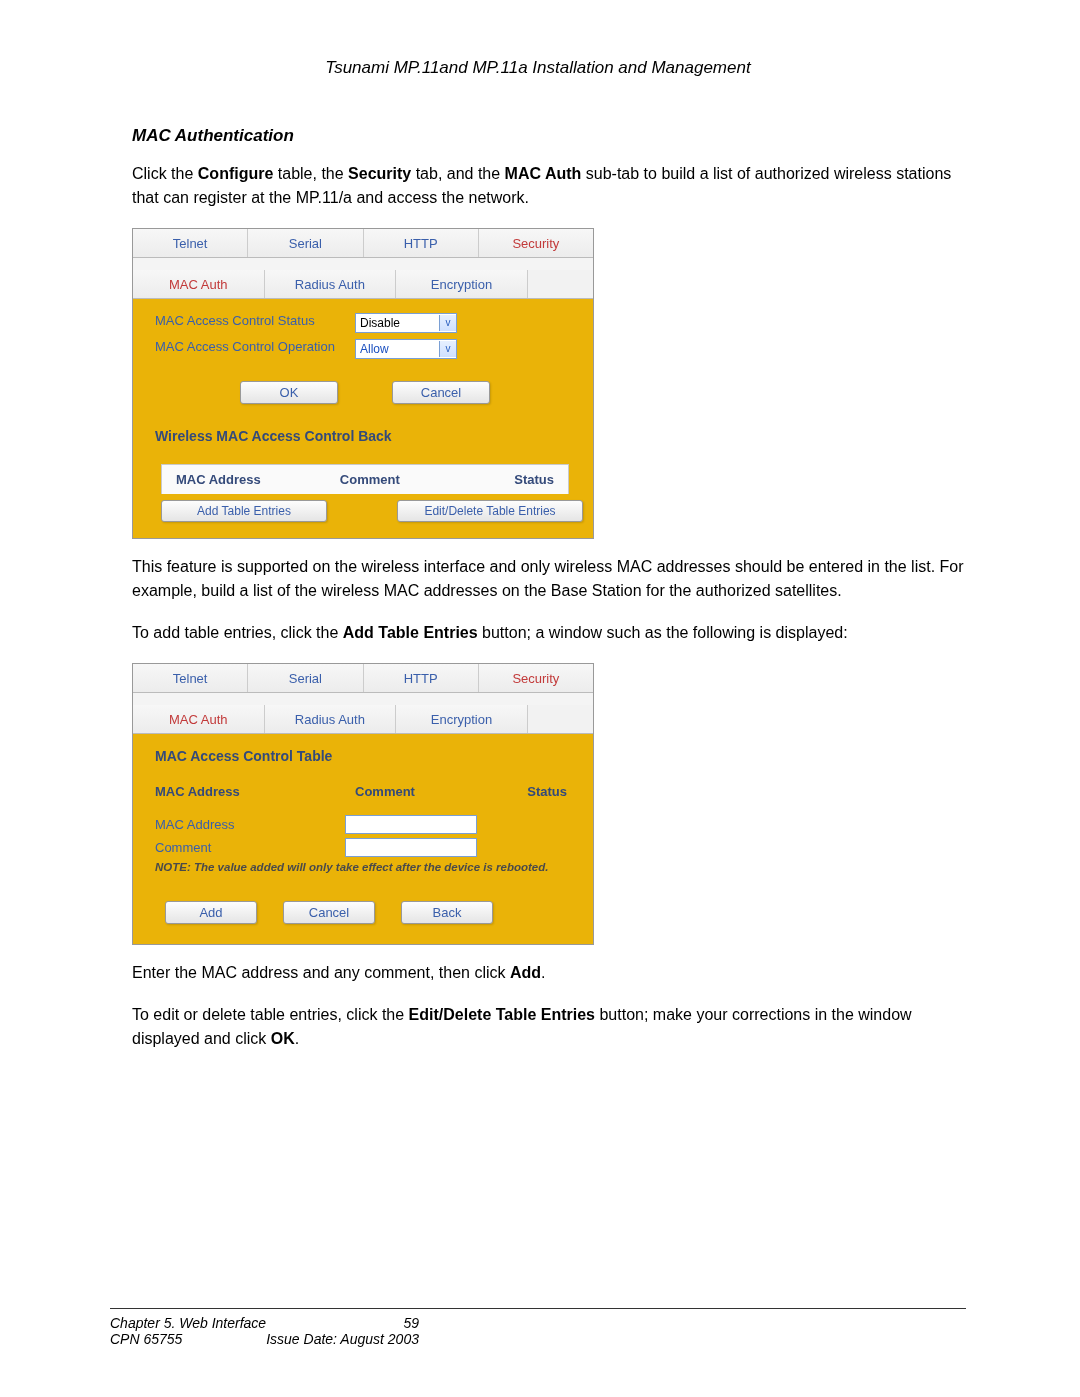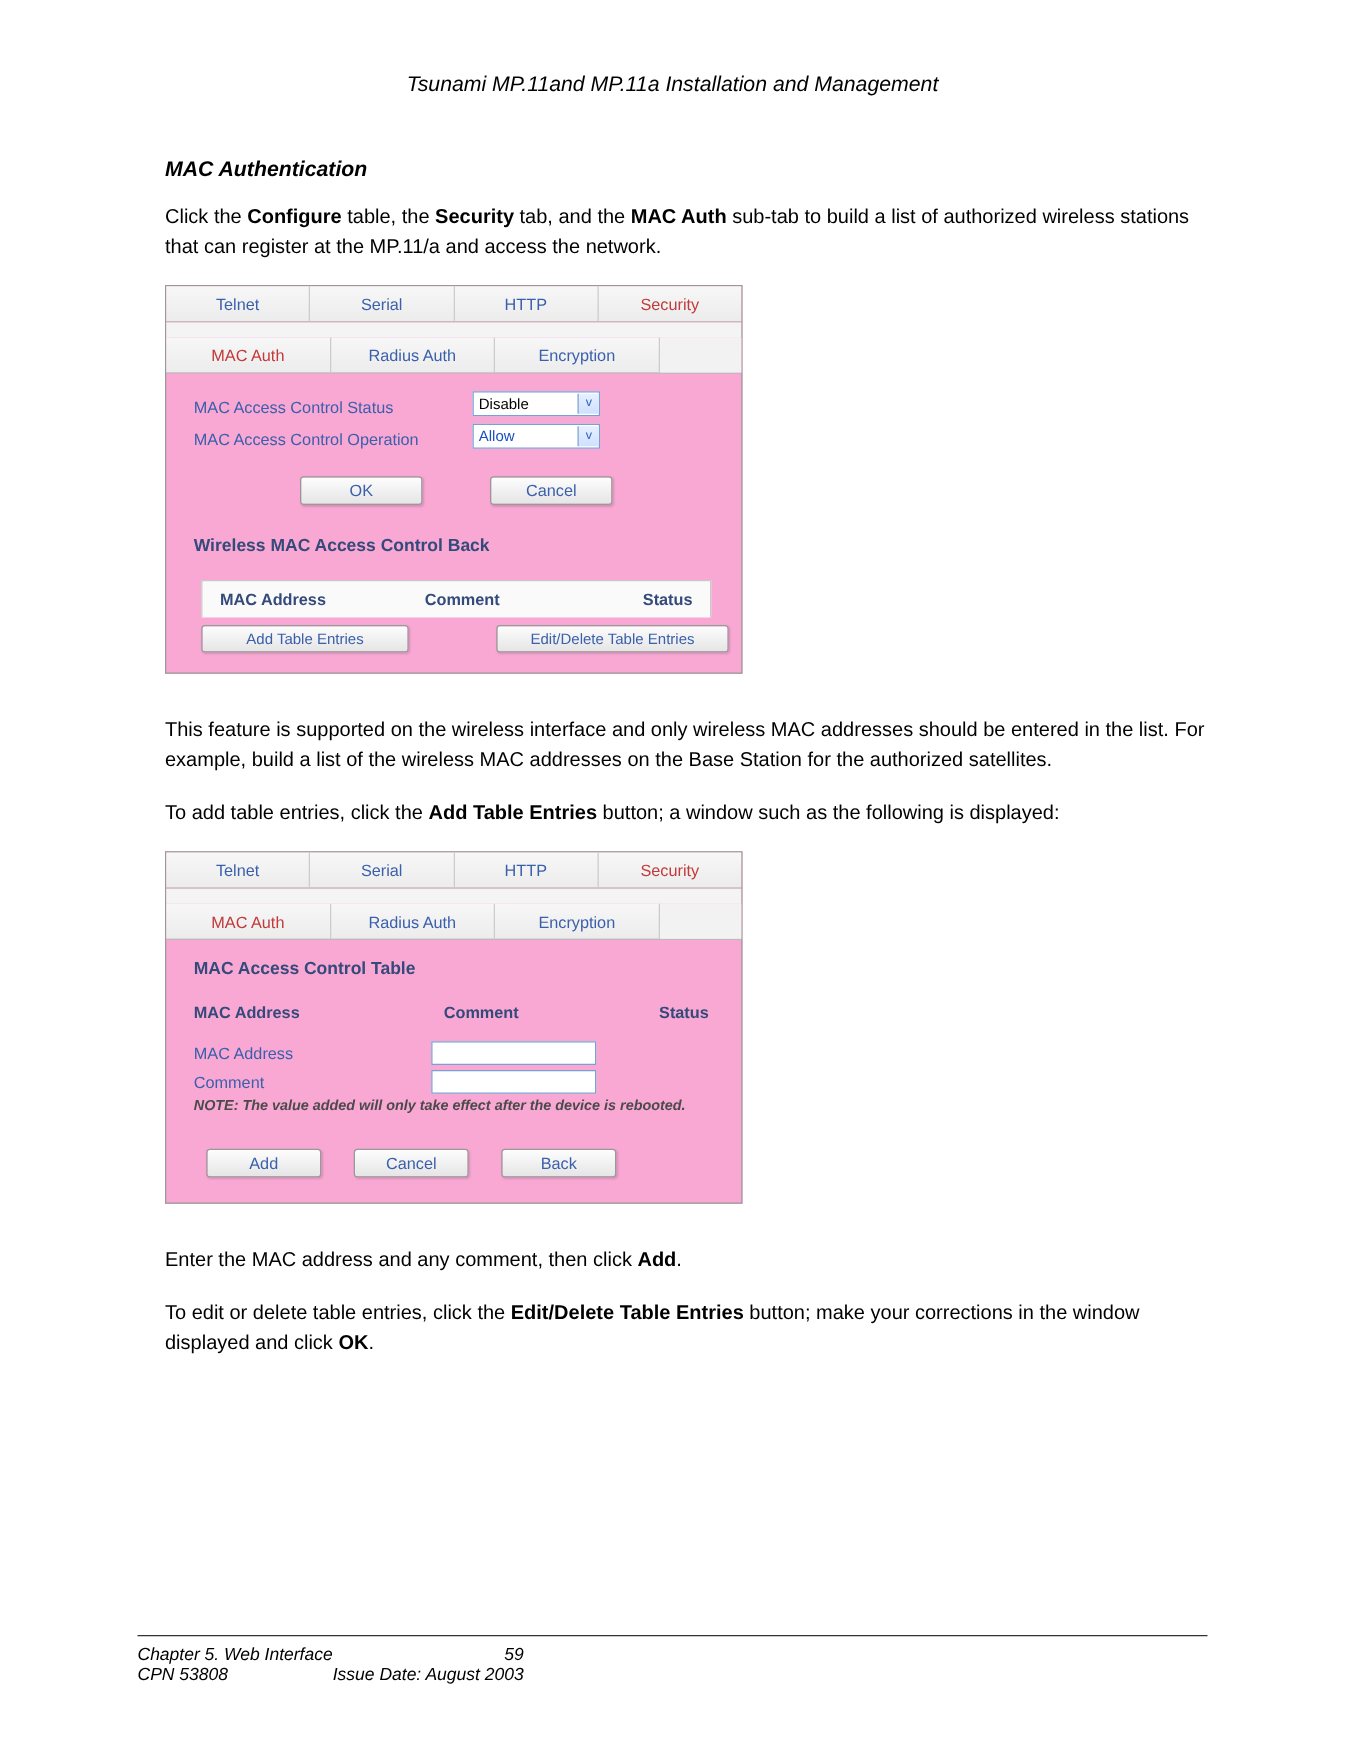--- a/index.html
+++ b/index.html
@@ -36,24 +36,24 @@
   }
   .body-text {
     font-size: 16px;
     line-height: 1.5;
     margin-left: 22px;
     margin-bottom: 18px;
   }
   .body-text .b { font-weight: bold; }
   .screenshot {
     margin-left: 22px;
-    margin-bottom: 34px;
+    margin-bottom: 16px;
     width: 460px;
     border: 1px solid #999;
-    background: #f9a8d4;
+    background: #eab308;
     font-size: 13px;
   }
   .top-tabs, .sub-tabs {
     display: flex;
     background: linear-gradient(#f7f7f7,#ececec);
     border-bottom: 1px solid #bbb;
   }
   .top-tabs .tab, .sub-tabs .tab {
     flex: 1;
     text-align: center;
@@ -67,23 +67,22 @@
   .top-tabs .tab.active, .sub-tabs .tab.active {
     color: #c23a3a;
   }
   .sub-tabs { border-top: 0; }
   .sub-tabs .tab.filler { flex:0.5; background:#f2f2f2; color:transparent; border:none; }
   .panel-body {
     padding: 14px 18px 16px 22px;
   }
   .cfg-row {
     display: flex;
-    align-items: flex-end;
+    align-items: flex-start;
     margin-bottom: 6px;
-    gap: 23px;
   }
   .cfg-row .lbl { width: 200px; color: #3a5fab; font-size: 13px; }
   .cfg-row .sel {
     display: flex;
     align-items: center;
     border: 1px solid #7a9fd4;
     background: #fff;
     width: 100px;
     height: 18px;
     font-size: 12px;
@@ -302,21 +301,21 @@
     <span>Enter the MAC address and any comment, then click </span><span class="b">Add</span><span>.</span>
   </div>
 
   <div class="body-text">
     <span>To edit or delete table entries, click the </span><span class="b">Edit/Delete Table Entries</span><span> button; make your corrections in the window displayed and click </span><span class="b">OK</span><span>.</span>
   </div>
 
   <div class="footer">
     <div class="left">
       <span>Chapter 5.  Web Interface</span>
-      <span>CPN 53808</span>
+      <span>CPN 65755</span>
     </div>
     <div class="right">
       <span>59</span>
       <span>Issue Date:  August 2003</span>
     </div>
   </div>
 
 </div>
 
 </body></html>

